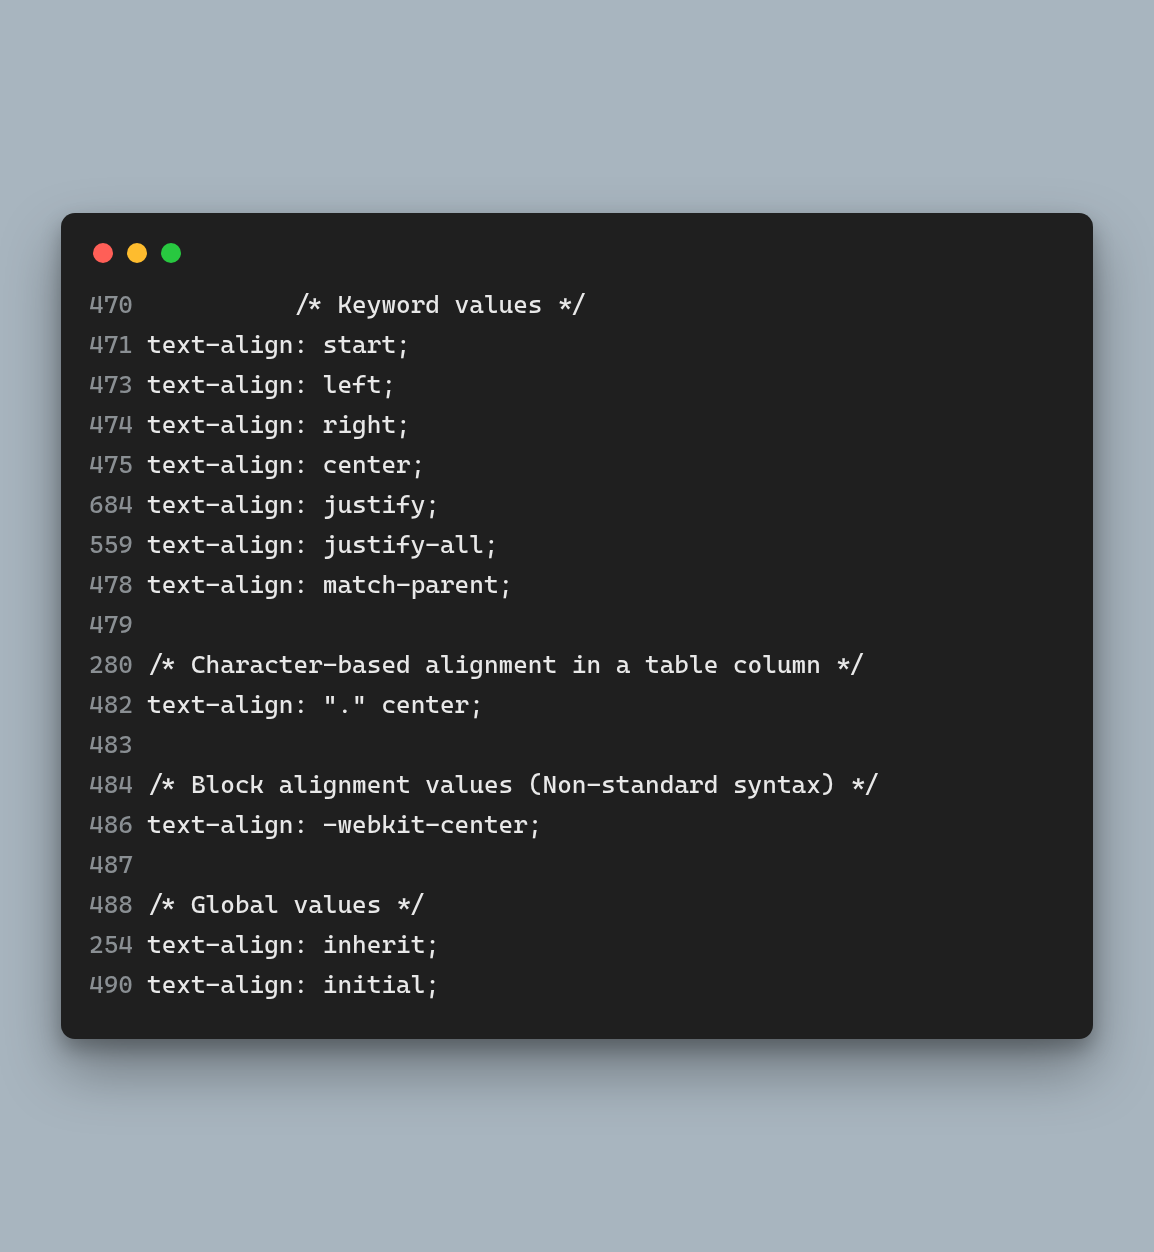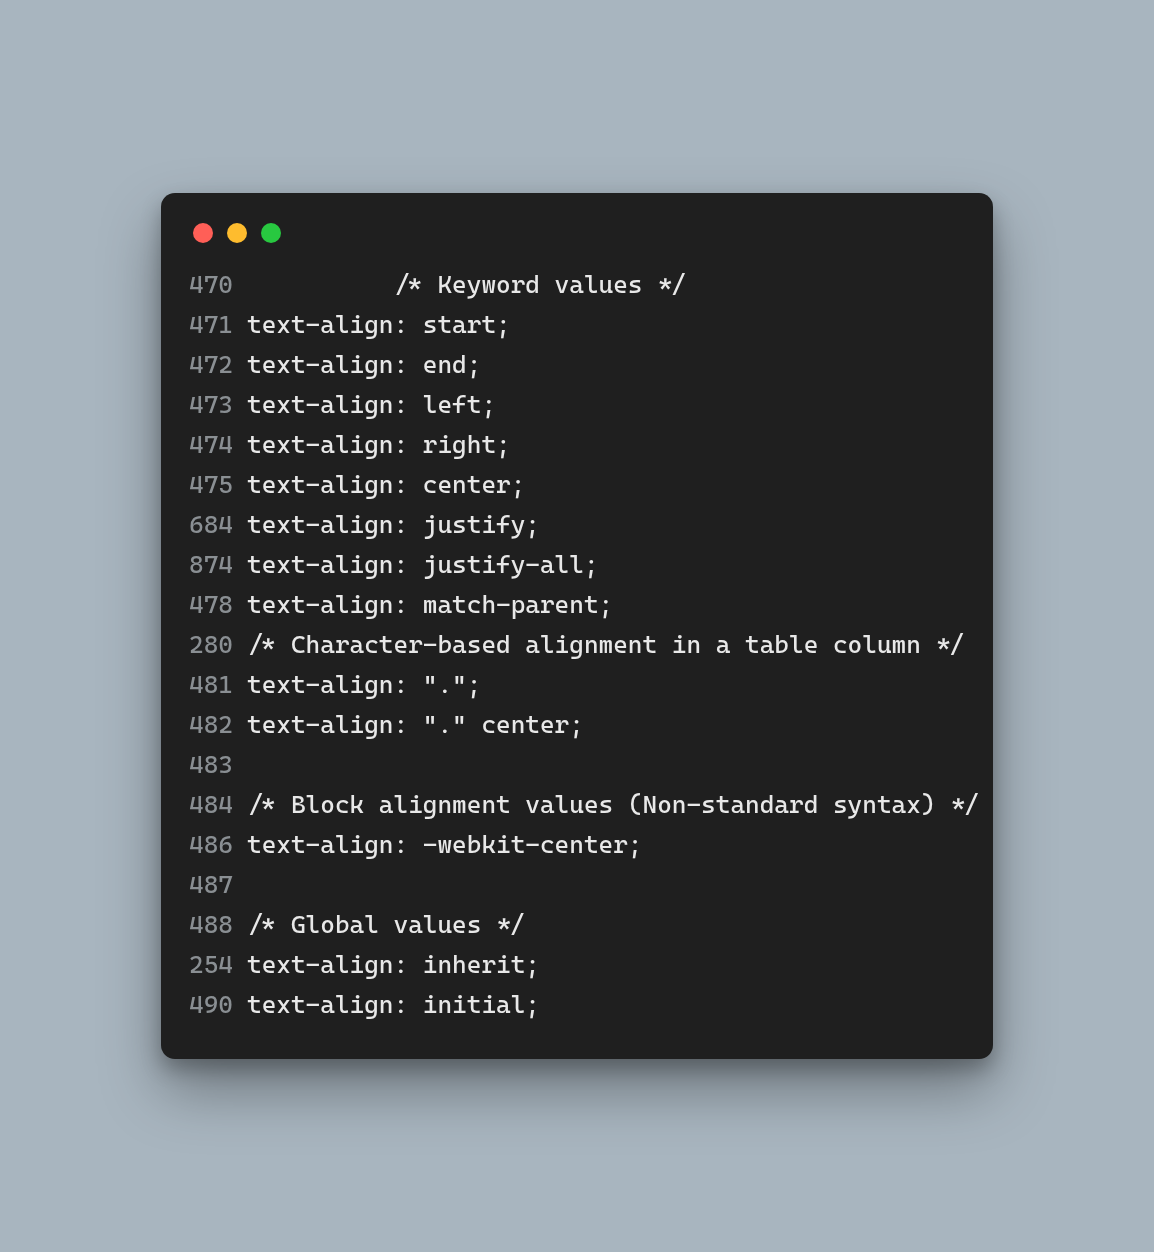--- a/index.html
+++ b/index.html
@@ -5,21 +5,21 @@
   * { margin: 0; padding: 0; box-sizing: border-box; }
   html, body { width: 1154px; height: 1252px; }
   body {
     background: #a8b5bf;
     display: flex;
     align-items: center;
     justify-content: center;
     font-family: ui-monospace, "SF Mono", "Cascadia Code", "Segoe UI Mono", Menlo, Consolas, monospace;
   }
   .window {
-    width: 832px;
+    width: 1032px;
     background: #1f1f1f;
     border-radius: 14px;
     box-shadow: 0 30px 60px rgba(0,0,0,0.35), 0 10px 20px rgba(0,0,0,0.25);
     padding: 24px 28px 34px 28px;
   }
   .titlebar {
     display: flex;
     gap: 14px;
     padding: 6px 4px 22px 4px;
   }
@@ -55,29 +55,28 @@
 
 <div class="window">
   <div class="titlebar">
     <div class="dot red"></div>
     <div class="dot yellow"></div>
     <div class="dot green"></div>
   </div>
   <div class="code" id="code-block">
       <div class="line"><span class="ln">470</span><span class="content">          /* Keyword values */</span></div>
       <div class="line"><span class="ln">471</span><span class="content">text-align: start;</span></div>
-      <div class="line"><span class="ln">472</span><span class="content">text-align: end;</span></div>
       <div class="line"><span class="ln">473</span><span class="content">text-align: left;</span></div>
       <div class="line"><span class="ln">474</span><span class="content">text-align: right;</span></div>
       <div class="line"><span class="ln">475</span><span class="content">text-align: center;</span></div>
       <div class="line"><span class="ln">684</span><span class="content">text-align: justify;</span></div>
-      <div class="line"><span class="ln">874</span><span class="content">text-align: justify-all;</span></div>
+      <div class="line"><span class="ln">559</span><span class="content">text-align: justify-all;</span></div>
       <div class="line"><span class="ln">478</span><span class="content">text-align: match-parent;</span></div>
+      <div class="line"><span class="ln">479</span><span class="content"></span></div>
       <div class="line"><span class="ln">280</span><span class="content">/* Character-based alignment in a table column */</span></div>
-      <div class="line"><span class="ln">481</span><span class="content">text-align: ".";</span></div>
       <div class="line"><span class="ln">482</span><span class="content">text-align: "." center;</span></div>
       <div class="line"><span class="ln">483</span><span class="content"></span></div>
       <div class="line"><span class="ln">484</span><span class="content">/* Block alignment values (Non-standard syntax) */</span></div>
       <div class="line"><span class="ln">486</span><span class="content">text-align: -webkit-center;</span></div>
       <div class="line"><span class="ln">487</span><span class="content"></span></div>
       <div class="line"><span class="ln">488</span><span class="content">/* Global values */</span></div>
       <div class="line"><span class="ln">254</span><span class="content">text-align: inherit;</span></div>
       <div class="line"><span class="ln">490</span><span class="content">text-align: initial;</span></div>
     </div>
 </div>

